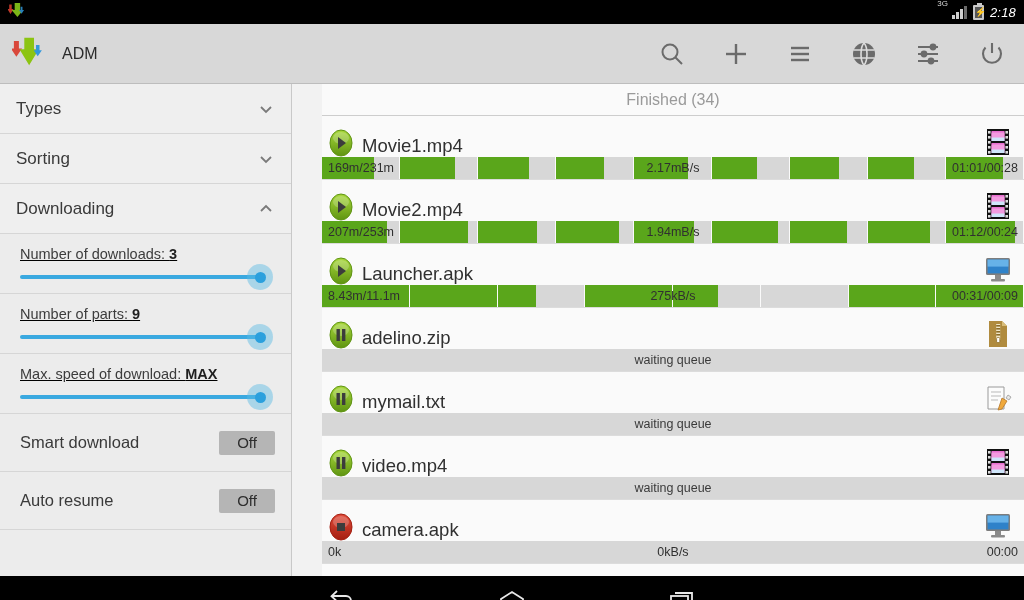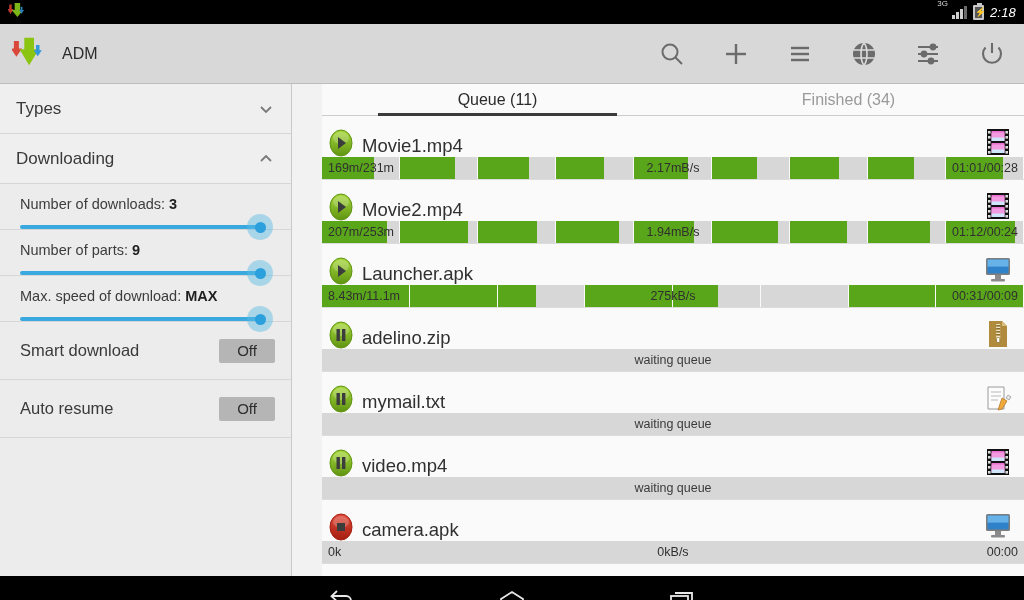--- a/index.html
+++ b/index.html
@@ -60,21 +60,21 @@
     overflow: hidden;
   }
   .sec-head {
     height: 50px; display: flex; align-items: center; padding: 0 16px;
     border-bottom: 1px solid #d6d6d6; background: #efefef;
     font-size: 17px; color: #3a3a3a; cursor: pointer;
   }
   .sec-head .chev { margin-left: auto; width: 18px; height: 18px; }
   .sec-head .chev svg { display:block; }
   .slider-row {
-    padding: 12px 16px 0 20px; border-bottom: 1px solid #d6d6d6; background: #ececec;
+    padding: 12px 16px 14px 20px; border-bottom: 1px solid #d6d6d6; background: #ececec; text-decoration: underline;
   }
   .slider-label { font-size: 14.5px; color: #3c3c3c; margin-bottom: 13px; }
   .slider-label b { font-weight: bold; color: #1f1f1f; }
   .slider-track {
     position: relative; height: 4px; background: #3aa9e0; border-radius: 2px;
     margin-right: 14px; cursor: pointer;
   }
   .slider-thumb {
     position: absolute; right: -12px; top: 50%; transform: translateY(-50%);
     width: 26px; height: 26px; border-radius: 50%; background: rgba(88,186,228,.45);
@@ -224,20 +224,28 @@
 
       <div class="sec-head">
         <span>Types</span>
         <span class="chev">
           <svg width="18" height="18" viewBox="0 0 18 18" fill="none" stroke="#7a7a7a" stroke-width="1.8">
               <path d="M4 7l5 5 5-5"></path>
             </svg>
         </span>
       </div>
 
+      <div class="sec-head">
+        <span>Sorting</span>
+        <span class="chev">
+          <svg width="18" height="18" viewBox="0 0 18 18" fill="none" stroke="#7a7a7a" stroke-width="1.8">
+              <path d="M4 7l5 5 5-5"></path>
+            </svg>
+        </span>
+      </div>
 
       <div class="sec-head">
         <span>Downloading</span>
         <span class="chev">
           <svg width="18" height="18" viewBox="0 0 18 18" fill="none" stroke="#7a7a7a" stroke-width="1.8">
               <path d="M4 11l5-5 5 5"></path>
             </svg>
         </span>
       </div>
 
@@ -280,21 +288,20 @@
       </div>
 
       <div class="toggle-row">
         <span class="toggle-label">Auto resume</span>
         <span class="toggle-btn">Off</span>
       </div>
     </div>
 
     <div class="main">
       <div class="tabs">
-        <div class="tab active">Queue (11)</div>
         <div class="tab inactive">Finished (34)</div>
       </div>
       <div class="list" id="download-list">
           <div class="item">
             <div class="item-top">
               <span class="state-ic"><svg viewBox="0 0 26 28" class="" style="width: 26px; height: 28px;">
                   <defs>
                     <linearGradient id="gplay-icon" x1="0" y1="0" x2="0" y2="1">
                       <stop offset="0" stop-color="#a8d83a"></stop>
                       <stop offset="1" stop-color="#5f9412"></stop>

